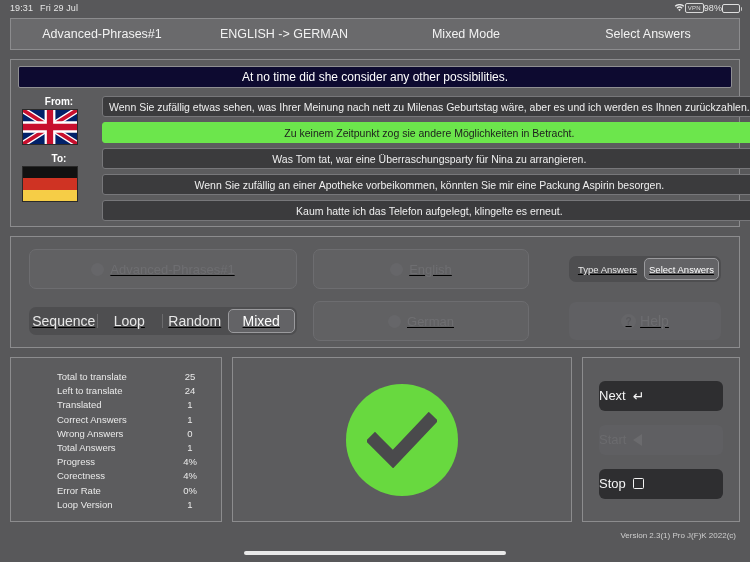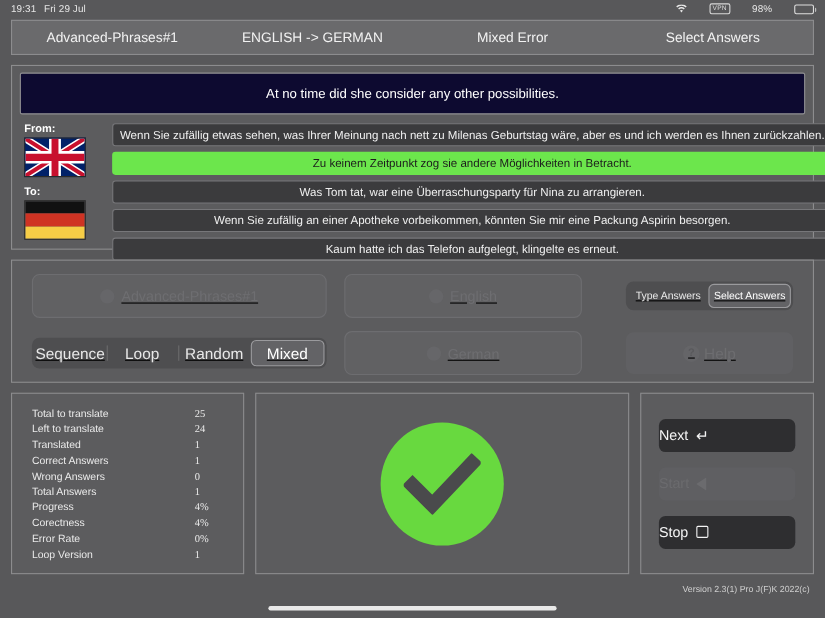--- a/index.html
+++ b/index.html
@@ -17,21 +17,21 @@
   .statusbar {
     height: 16px;
     display: flex;
     align-items: center;
     padding: 0 10px;
     font-size: 9px;
     color: #e6e6e6;
     letter-spacing: 0.1px;
   }
   .sb-left { display: flex; gap: 7px; align-items: center; justify-content: space-between; }
-  .sb-right { margin-left: auto; display: flex; gap: 20px; align-items: center; }
+  .sb-right { margin-left: auto; display: flex; gap: 0; align-items: center; }
   .wifi-icon { display: inline-block; width: 11px; height: 9px; position: relative; }
   .wifi-icon svg { display:block; }
   .vpn-badge {
     font-size: 6px;
     border: 1px solid #d8d8d8;
     border-radius: 2px;
     padding: 0px 2px;
     line-height: 8px;
     color: #dcdcdc;
     letter-spacing: 0.2px;
@@ -72,34 +72,35 @@
   
   .phrase-panel {
     margin: 9px 10px 0 10px;
     border: 1px solid #8c8c8e;
     background: #5c5c5e;
     padding: 6px 7px 8px 7px;
     height: 168px;
     position: relative;
   }
   .question-banner {
-    height: 38px;
+    height: 22px;
     background: #0d0a30;
     border: 1px solid #8f8f92;
     border-radius: 2px;
     display: flex; align-items: center; justify-content: center;
     color: #ffffff;
     font-size: 12px;
     margin-bottom: 8px;
   }
   .phrase-body { display: flex; gap: 6px; }
   .flags-col {
     width: 78px;
     flex: 0 0 78px;
     padding-left: 4px;
+    text-align: center;
   }
   .flag-label {
     font-size: 10px;
     color: #ffffff;
     font-weight: bold;
     margin-bottom: 2px;
   }
   .flag {
     width: 56px; height: 36px;
     border: 1px solid #2a2a2a;
@@ -234,22 +235,23 @@
     width: 212px;
     flex: 0 0 212px;
     padding: 12px 18px 10px 18px;
   }
   .stat-row {
     display: flex;
     justify-content: space-between;
     font-size: 9.5px;
     color: #eaeaea;
     line-height: 14.2px;
-  }
-  .stat-row .v { min-width: 26px; text-align: left; font-family: Liberation Serif, serif; }
+    margin-left: 28px;
+  }
+  .stat-row .v { min-width: 26px; text-align: center; }
 
   .check-panel {
     flex: 1;
     display: flex; align-items: center; justify-content: center;
   }
   .check-circle {
     width: 112px; height: 112px;
     border-radius: 50%;
     background: #68d93f;
     display: flex; align-items: center; justify-content: center;
@@ -330,21 +332,21 @@
     </span>
     <span class="vpn-badge">VPN</span>
     <span class="batt-pct">98%</span>
     <span class="batt-icon"><span class="batt-fill"></span></span>
   </div>
 </div>
 
 <div class="topbar">
   <div class="tab">Advanced-Phrases#1</div>
   <div class="tab">ENGLISH -&gt; GERMAN</div>
-  <div class="tab">Mixed Error</div>
+  <div class="tab">Mixed Mode</div>
   <div class="tab">Select Answers</div>
 </div>
 
 <div class="phrase-panel">
   <div class="question-banner">At no time did she consider any other possibilities.</div>
   <div class="phrase-body">
     <div class="flags-col">
       <div class="flag-label">From:</div>
       <div class="flag flag-uk">
         <svg viewBox="0 0 60 36" preserveAspectRatio="none">

